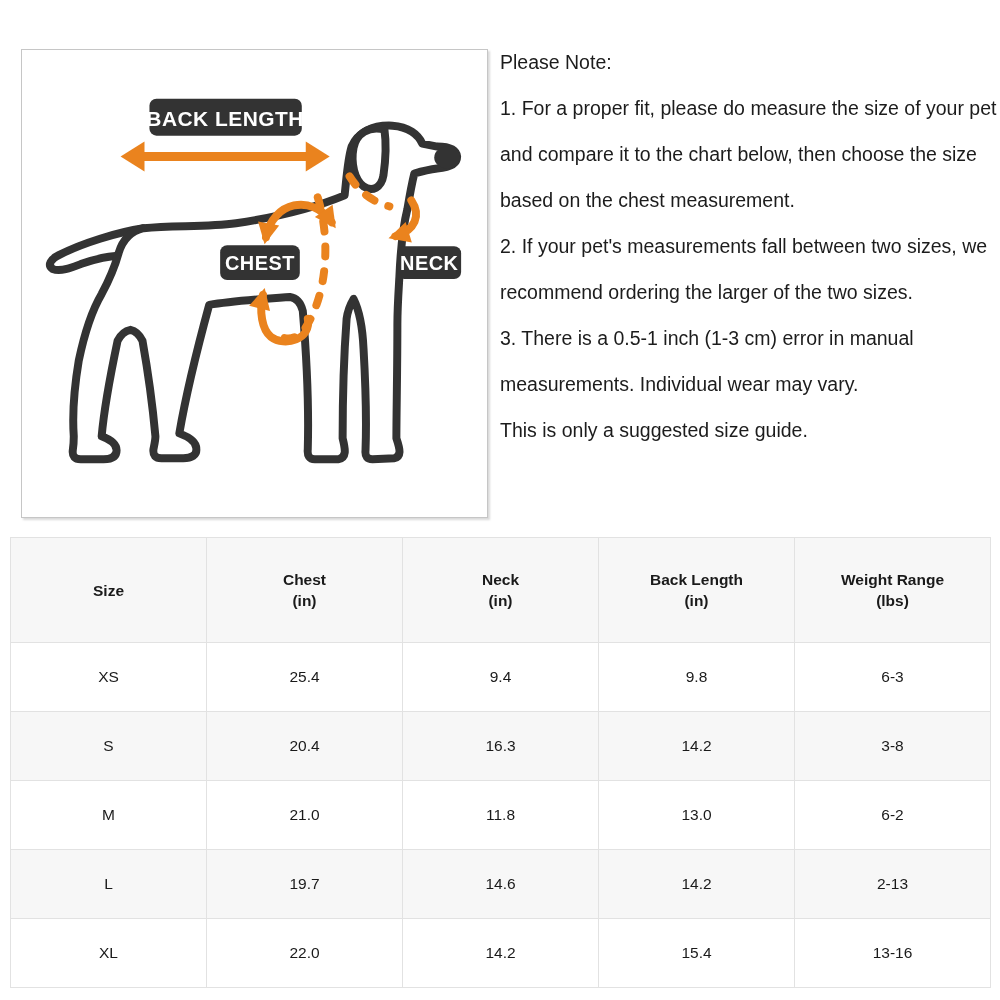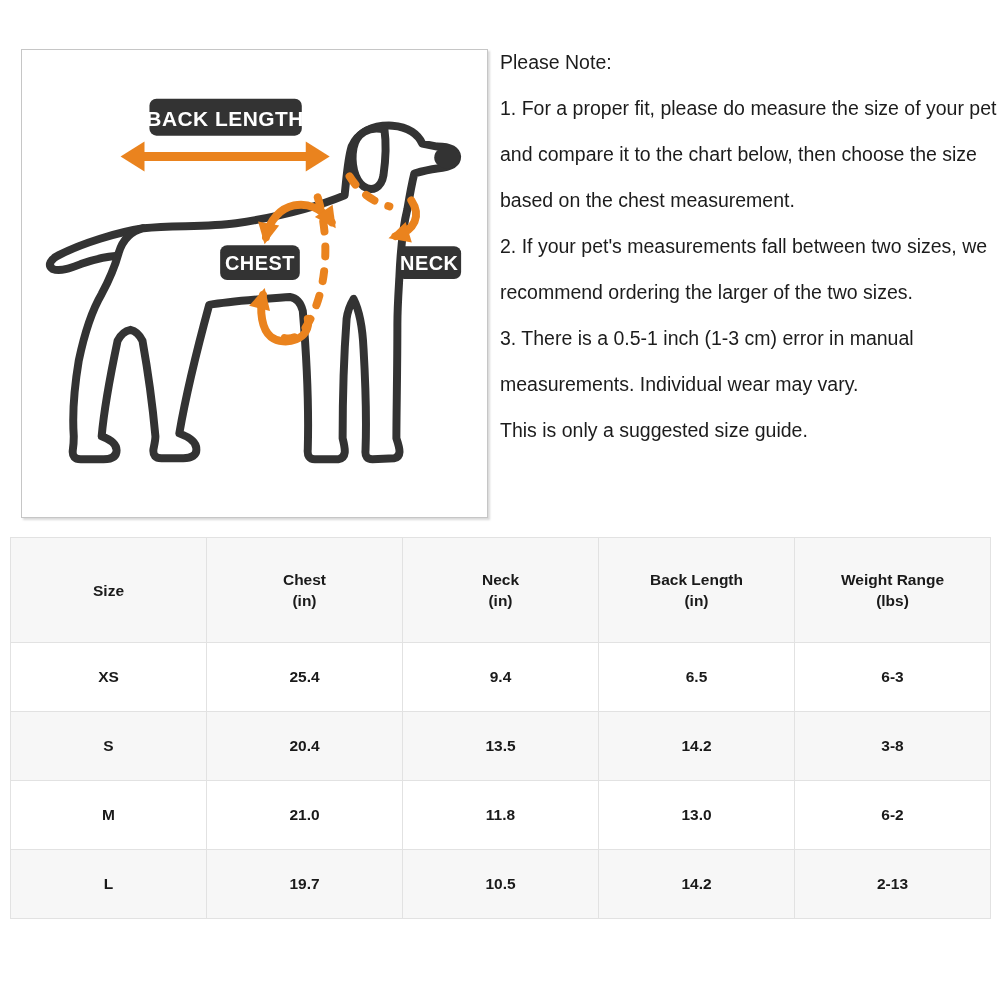--- a/index.html
+++ b/index.html
@@ -34,21 +34,21 @@
     position:absolute; left:10px; top:537px; width:981px;
     border-collapse:collapse; table-layout:fixed;
   }
   table.size-chart th, table.size-chart td {
     border:1px solid #e2e2e2; text-align:center; vertical-align:middle;
     font-size:15.5px; color:#1a1a1a; padding:0;
   }
   table.size-chart thead th {
     height:105px; background:#f7f7f7; font-weight:bold;
   }
-  table.size-chart tbody td { height:69px; background:#ffffff; font-weight:bold; }
+  table.size-chart tbody td { height:69px; background:#ffffff; font-weight:normal; }
   table.size-chart tbody tr.alt td { background:#f7f7f7; }
   .hdr-line { line-height:21px; }
   .hdr-unit:empty { display:none; }
 </style>
 </head>
 <body>
 
 <div class="diagram-box">
   <svg viewBox="0 0 467 469">
     <defs>
@@ -169,38 +169,45 @@
         <div class="hdr-line">Weight Range</div>
         <div class="hdr-line hdr-unit">(lbs)</div>
       </th>
     </tr>
   </thead>
   <tbody>
     <tr>
       <td>XS</td>
       <td>25.4</td>
       <td>9.4</td>
-      <td>6.5</td>
+      <td>9.8</td>
       <td>6-3</td>
     </tr>
     <tr class="alt">
       <td>S</td>
       <td>20.4</td>
-      <td>13.5</td>
+      <td>16.3</td>
       <td>14.2</td>
       <td>3-8</td>
     </tr>
     <tr>
       <td>M</td>
       <td>21.0</td>
       <td>11.8</td>
       <td>13.0</td>
       <td>6-2</td>
     </tr>
     <tr class="alt">
       <td>L</td>
       <td>19.7</td>
-      <td>10.5</td>
+      <td>14.6</td>
       <td>14.2</td>
       <td>2-13</td>
     </tr>
+    <tr>
+      <td>XL</td>
+      <td>22.0</td>
+      <td>14.2</td>
+      <td>15.4</td>
+      <td>13-16</td>
+    </tr>
   </tbody>
 </table>
 
 </body></html>

